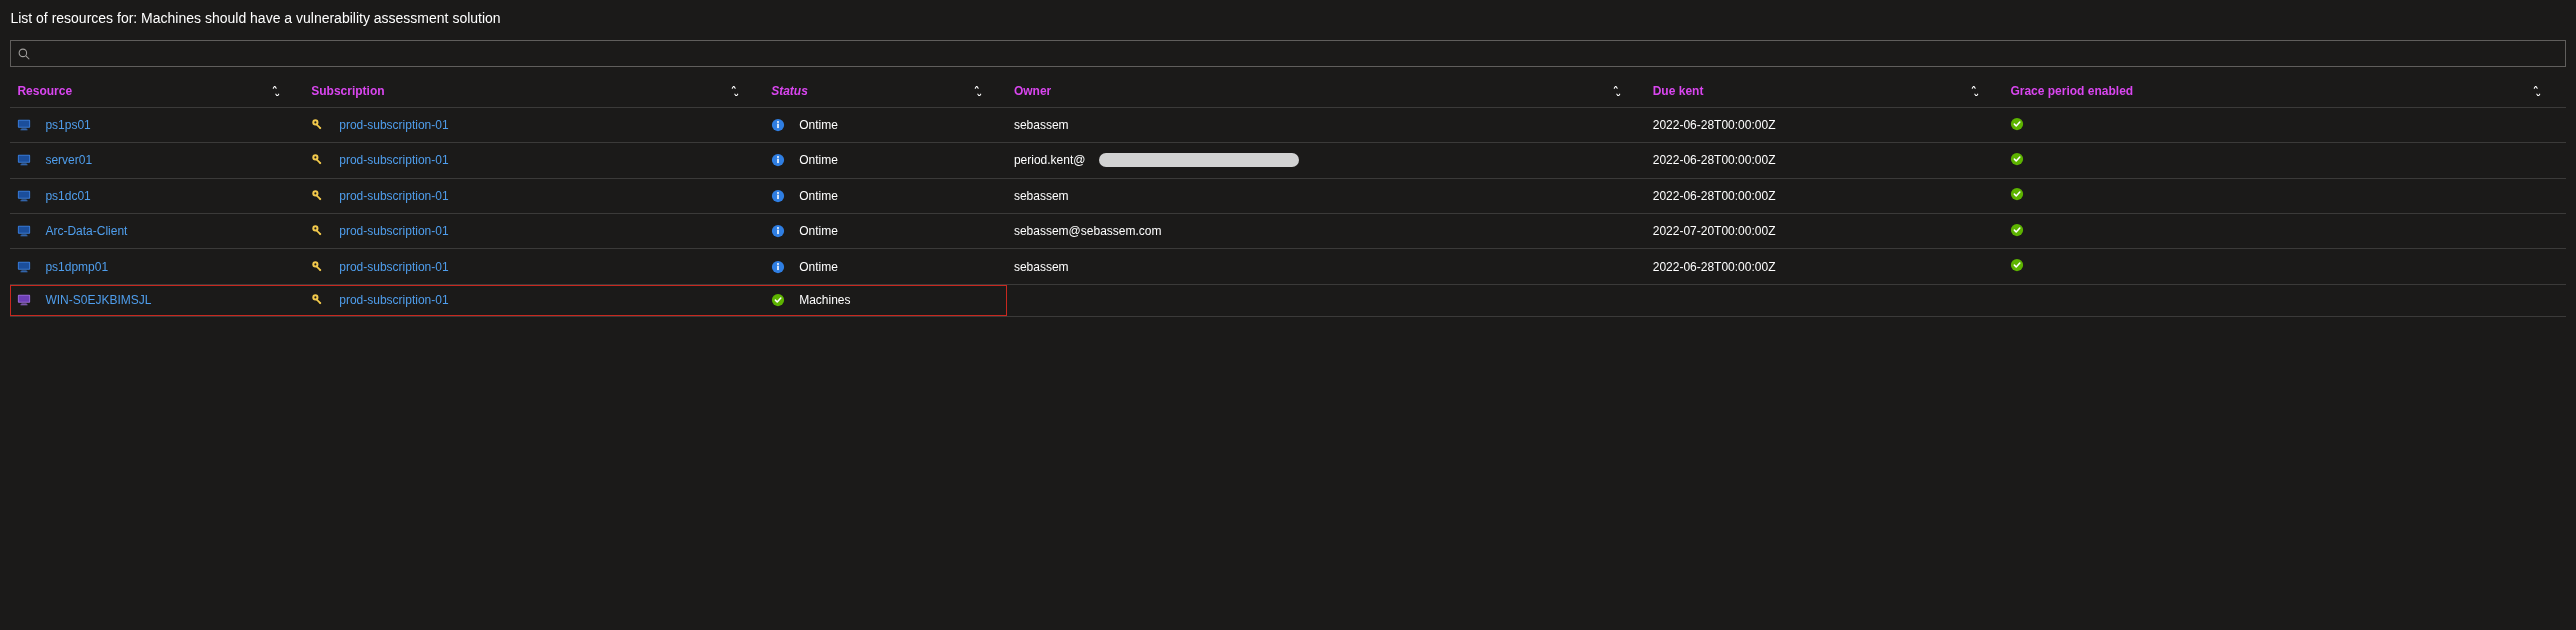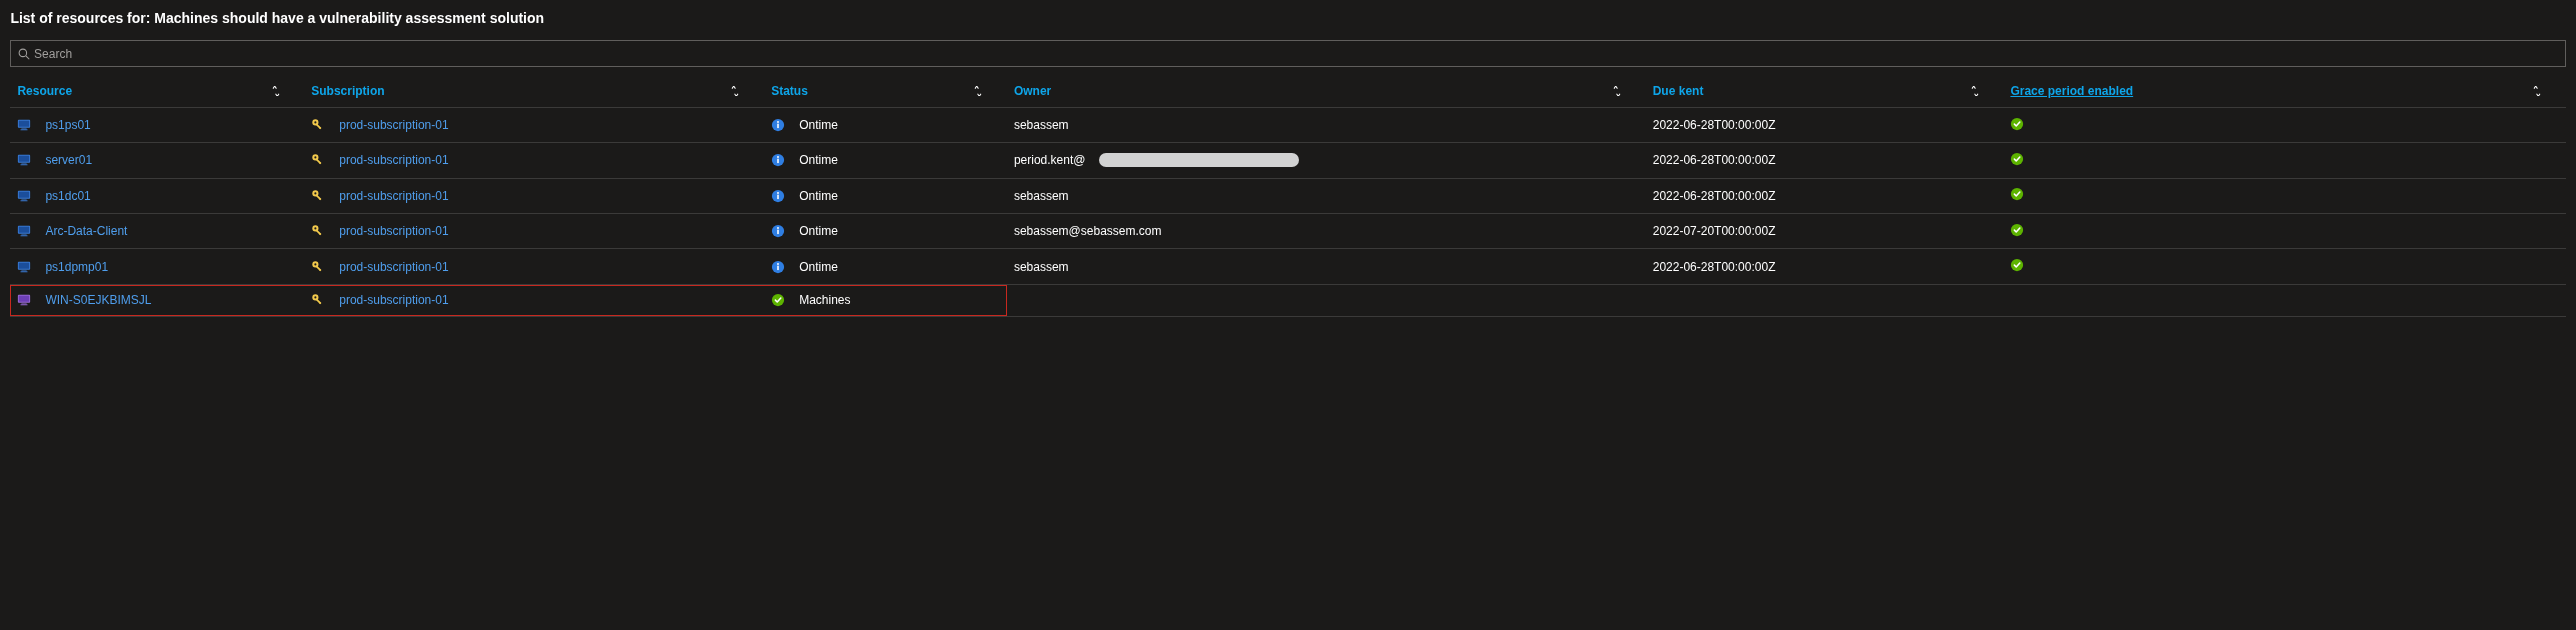--- a/index.html
+++ b/index.html
@@ -9,21 +9,21 @@
     }
     body {
       background: #1b1a19;
       color: #ffffff;
       font-family: "Segoe UI", -apple-system, sans-serif;
       font-size: 12px;
       padding: 10.4px;
     }
     .page-title {
       font-size: 14px;
-      font-weight: 700;
+      font-weight: 400;
       color: #ffffff;
       margin-bottom: 14px;
     }
     .search-bar {
       display: flex;
       align-items: center;
       border: 0.9px solid #605e5c;
       background: transparent;
       padding: 5.2px 8.7px;
       margin-bottom: 8.7px;
@@ -44,21 +44,21 @@
       color: #a19f9d;
     }
     table {
       width: 100%;
       border-collapse: collapse;
     }
     th {
       text-align: right;
       font-weight: 600;
       font-size: 12px;
-      color: #0ea5e9;
+      color: #d946ef;
       padding: 8.7px 7px;
       border-bottom: 0.9px solid #3b3a39;
     }
     td {
       padding: 8.7px 7px;
       border-bottom: 0.9px solid #3b3a39;
       color: #ffffff;
       vertical-align: middle;
     }
     .sort-arrows {
@@ -80,24 +80,24 @@
     .icon {
       width: 14px;
       height: 14px;
       flex-shrink: 0;
       display: inline-flex;
       align-items: center;
       justify-content: center;
     }
     .col-resource { width: 11.5%; }
     .col-subscription { width: 18%; }
-    .col-status { width: 9.5%; }
+    .col-status { width: 9.5%; font-style: italic; }
     .col-owner { width: 25%; margin-left: 20px; }
     .col-duedate { width: 14%; }
-    .col-grace { width: 22%; text-decoration: underline; }
+    .col-grace { width: 22%; }
     tr.highlighted td:first-child,
     tr.highlighted td:nth-child(2),
     tr.highlighted td:nth-child(3) {
       position: relative;
     }
     tr.highlighted {
       outline: 1.7px solid #c8281f;
       outline-offset: -0.9px;
     }
     
@@ -135,21 +135,20 @@
 
 <div class="page-title">List of resources for: Machines should have a vulnerability assessment solution</div>
 
 <div class="search-bar">
   <span class="icon">
     <svg width="12" height="12" viewBox="0 0 16 16">
         <circle cx="6.5" cy="6.5" r="5" fill="none" stroke="#a19f9d" stroke-width="1.4"></circle>
         <line x1="10.5" y1="10.5" x2="15" y2="15" stroke="#a19f9d" stroke-width="1.4"></line>
       </svg>
   </span>
-  <input class="search-input" type="text" placeholder="Search" style="">
 </div>
 
 <table>
   <thead>
     <tr>
       <th class="col-resource">
         <div class="th-inner">
           <span>Resource</span>
           <span class="sort-arrows">
             <svg width="12" height="10.4" viewBox="0 0 14 12">

